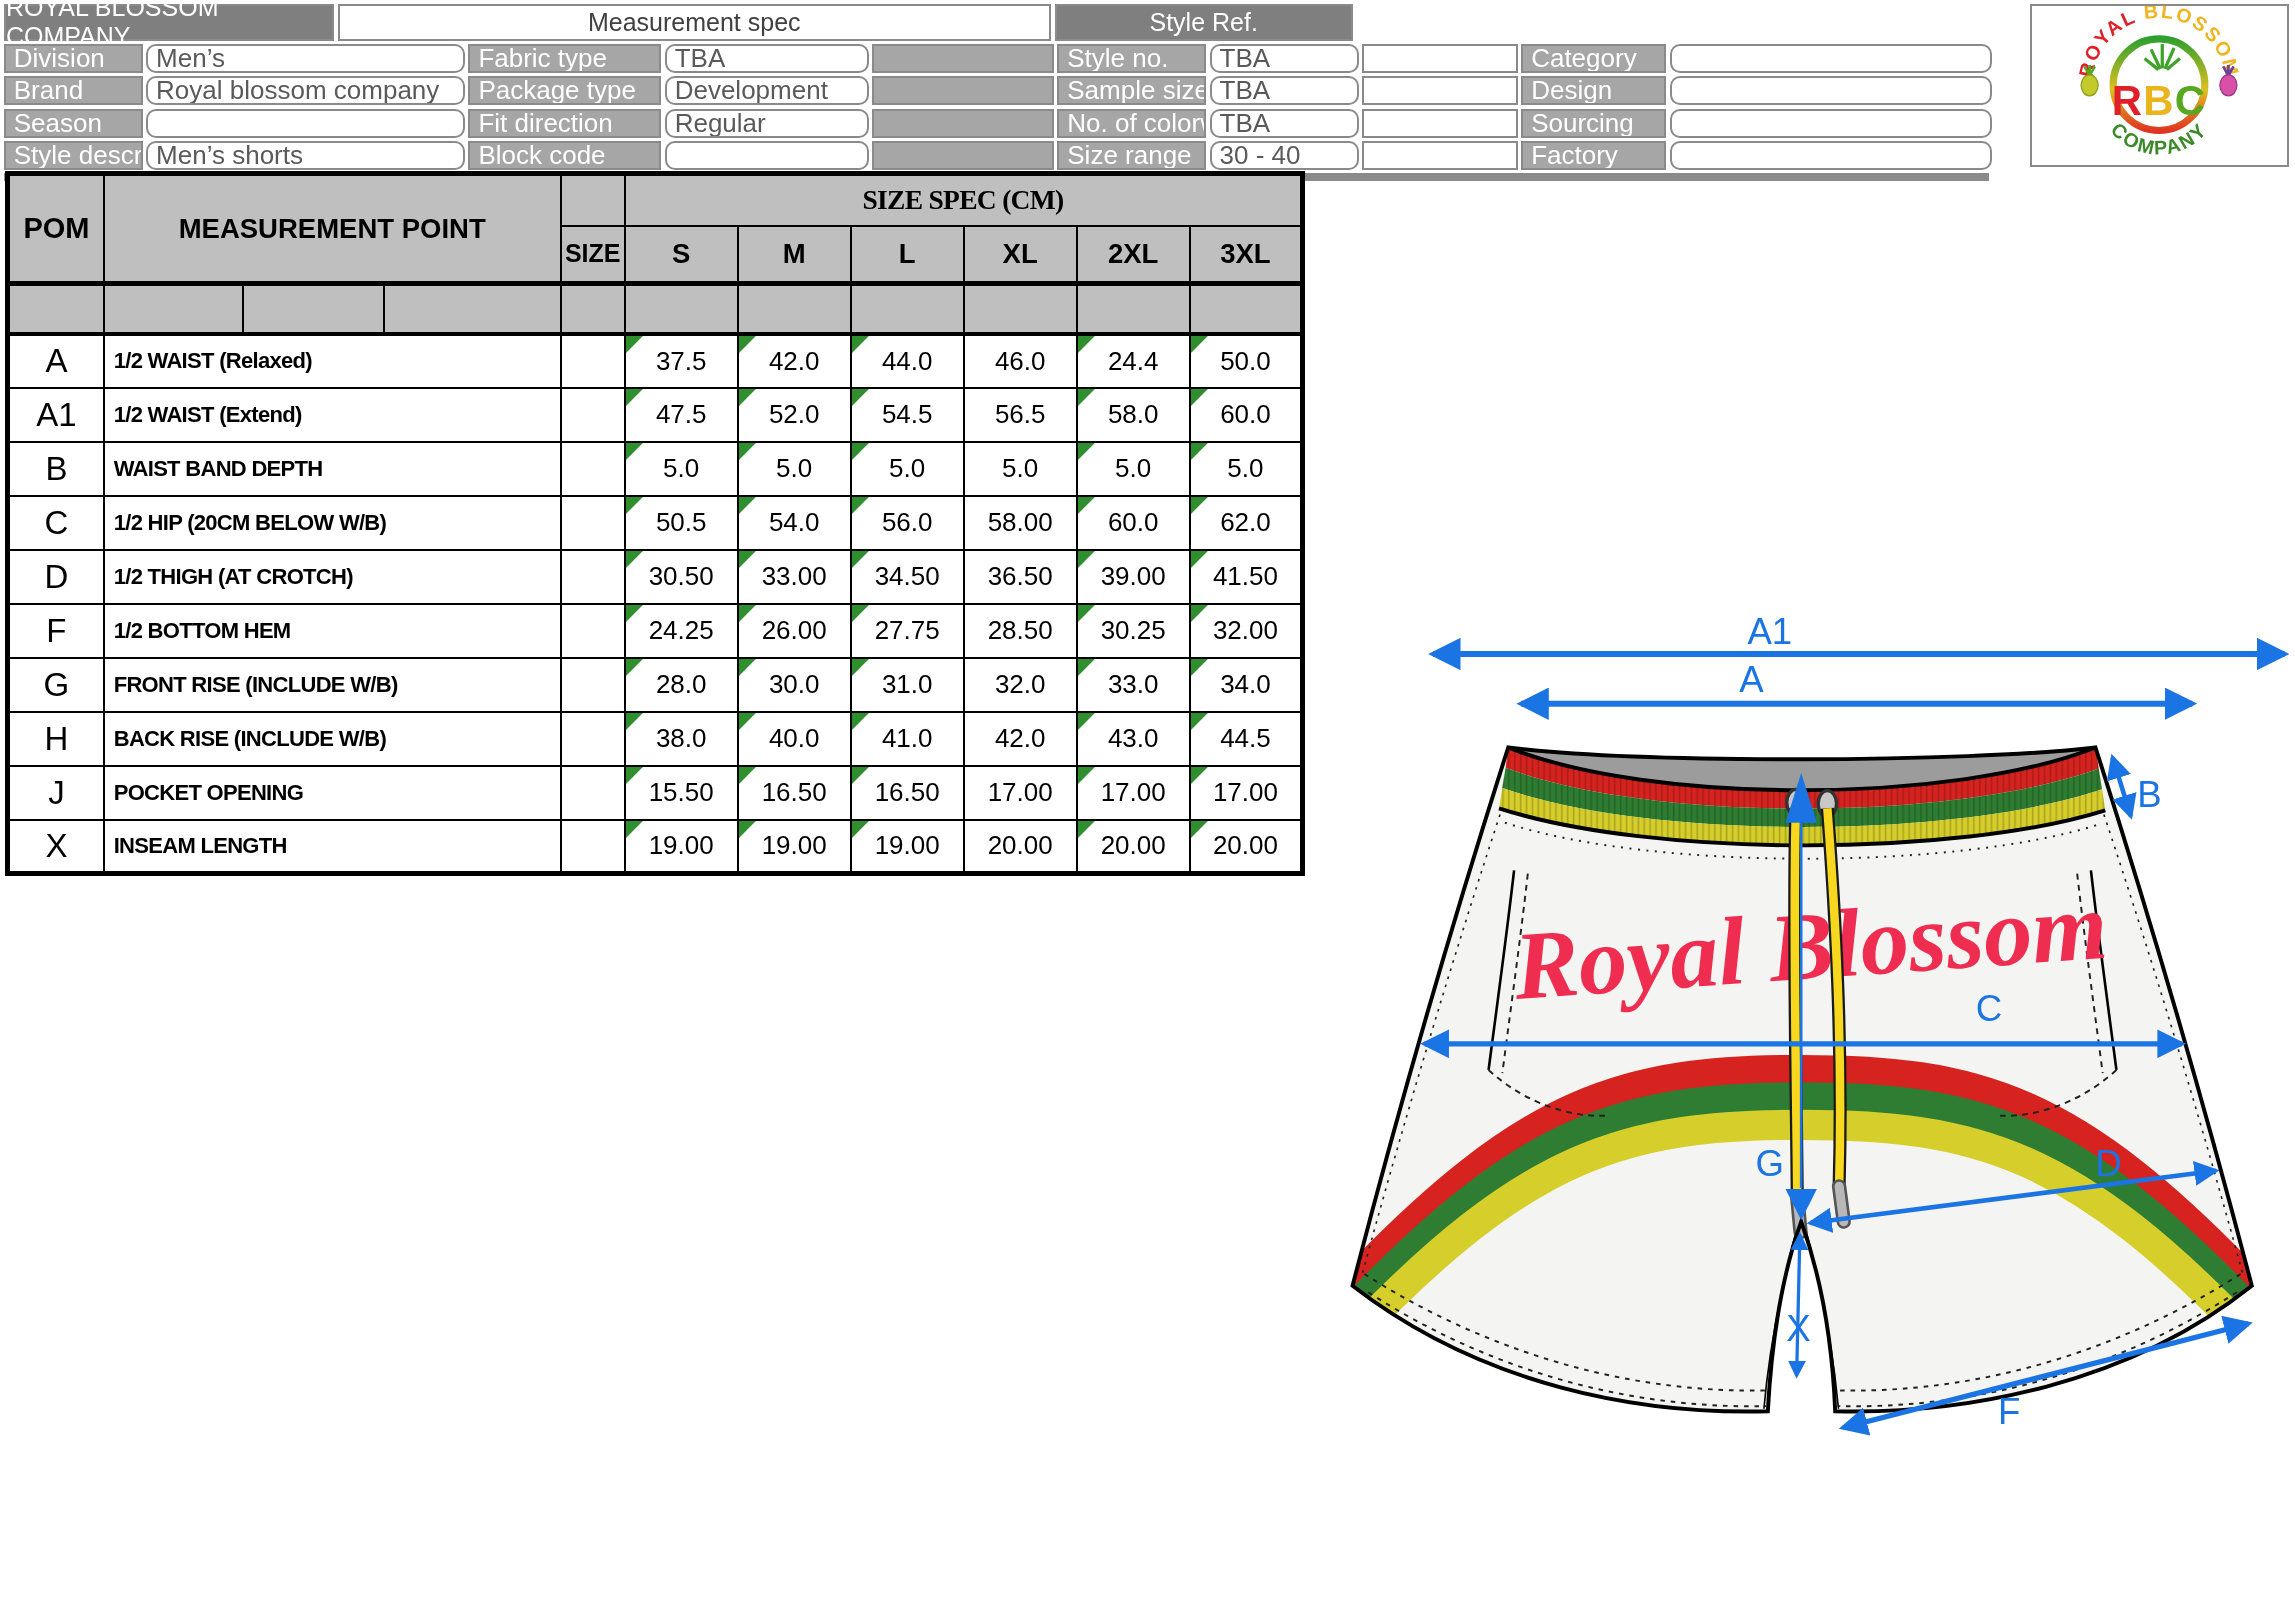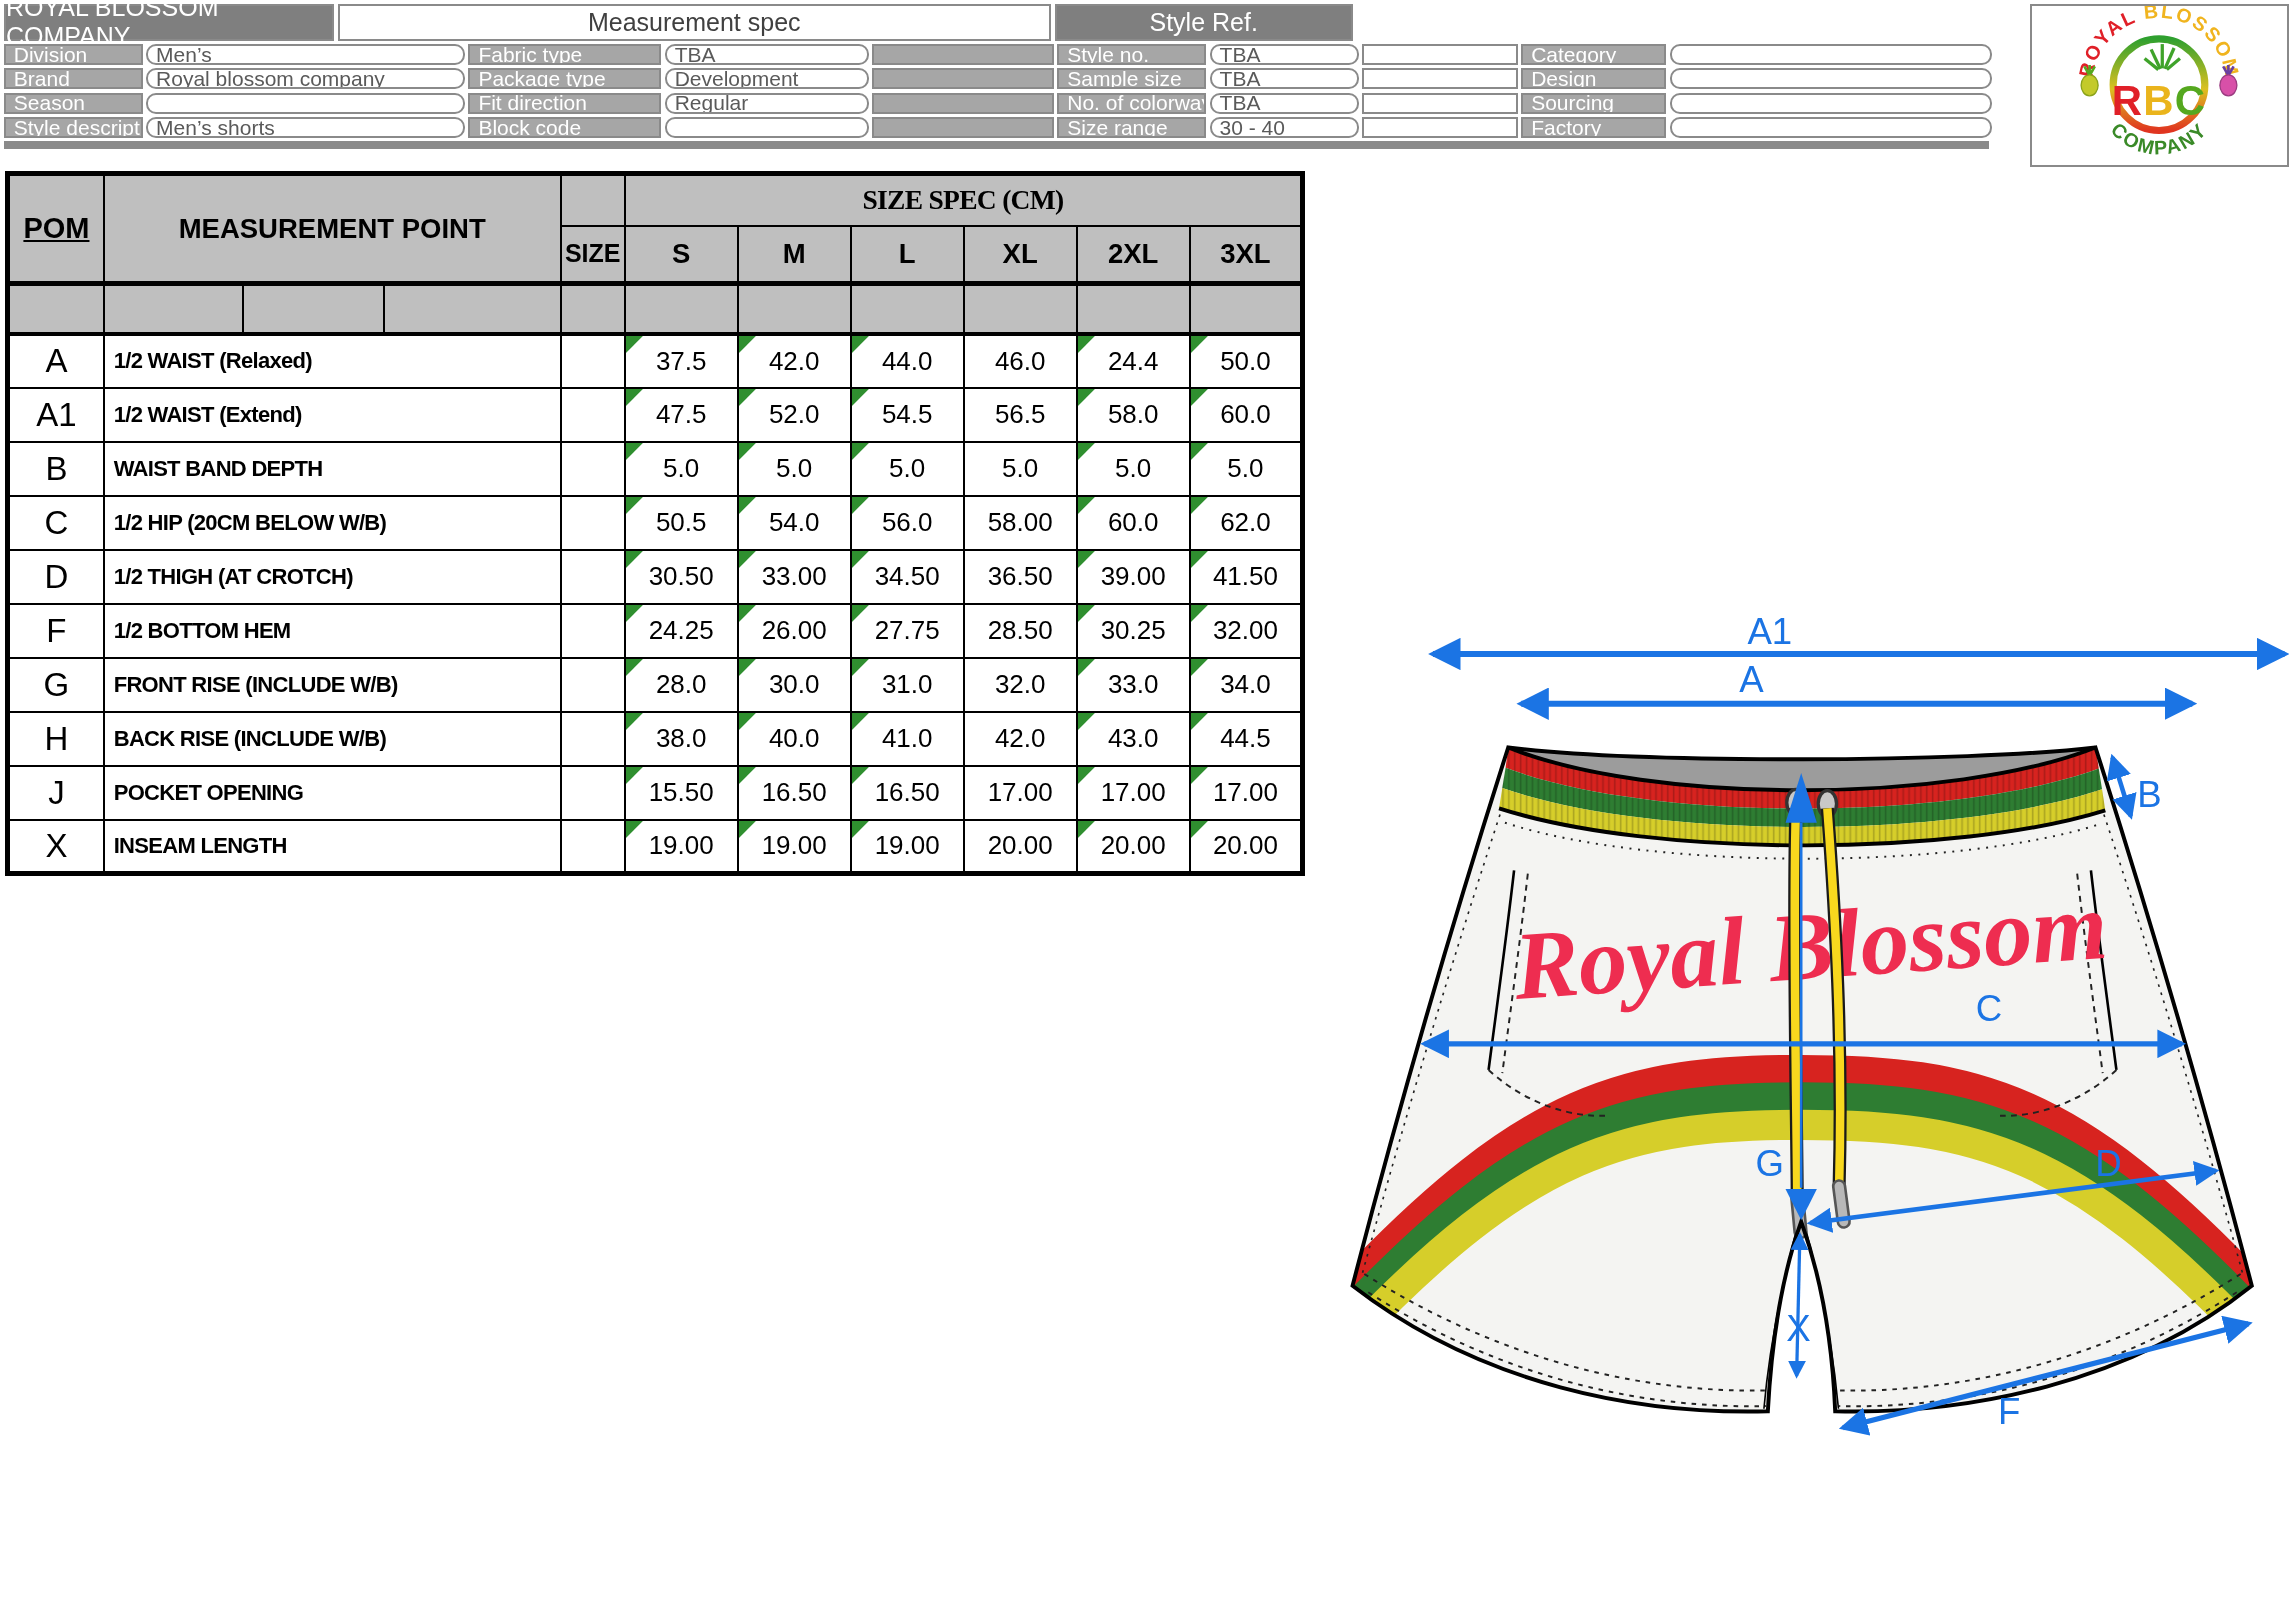--- a/index.html
+++ b/index.html
@@ -6,40 +6,40 @@
   html,body { margin:0; padding:0; }
   body { width:2295px; height:1623px; background:#fff; font-family:"Liberation Sans",sans-serif; position:relative; overflow:hidden; }
 
   
   .hdr { position:absolute; left:3.9px; top:3.9px; width:1985px; }
   .hdr-title { display:grid; grid-template-columns:330px 713px 298px 628px; gap:3.9px; }
   .tcell { height:37px; display:flex; align-items:center; justify-content:center; font-size:25px; border:2px solid #8a8a8a; }
   .t-gray { background:#7f7f7f; color:#fff; }
   .t-white { background:#fff; color:#404040; }
   .hdr-grid { margin-top:3.3px; display:grid; grid-template-columns:139px 319px 193px 204px 182px 149px 149px 156px 145px 322px; gap:3.3px; }
-  .hl,.hv,.hspacer-g,.hspacer-w { height:21px; display:flex; align-items:center; font-size:21px; padding:0 7.9px; border:2px solid #8a8a8a; overflow:hidden; white-space:nowrap; }
+  .hl,.hv,.hspacer-g,.hspacer-w { height:29px; display:flex; align-items:center; font-size:26px; padding:0 7.9px; border:2px solid #8a8a8a; overflow:hidden; white-space:nowrap; }
   .hl { background:#a6a6a6; color:#fff; }
   .hv { background:#fff; color:#5a5a5a;border-radius:10px; }
   .hspacer-g { background:#a6a6a6; }
   .hspacer-w { background:#fff; }
   .hdr-bar { margin-top:2.6px; height:8.5px; background:#8a8a8a; }
 
   
   .logo-box { position:absolute; left:2030px; top:3.9px; width:259px; height:163px; border:2.6px solid #8a8a8a; background:#fff; }
 
   
   .spec { position:absolute; left:5.2px; top:171px; }
   table { border-collapse:collapse; table-layout:fixed; width:1291px; border:5.9px solid #000; }
   td,th { border:2.6px solid #000; padding:0; font-weight:400; }
   th { background:#bfbfbf; color:#000; }
   .h-row1 th { height:52px; }
   .h-row2 th { height:58px; }
   .h-empty td { height:50px; background:#bfbfbf; }
   .h-row2 th, .h-row1 th { font-weight:700; }
-  .th-pom { font-size:29px;text-decoration:underline; }
+  .th-pom { font-size:29px; }
   .th-mp { font-size:27.5px; }
   .th-spec { font-size:27.5px; letter-spacing:-0.7px;font-family:Liberation Serif, serif; }
   .th-size { font-size:25px;margin-left:48px; }
   .th-sz { font-size:27.5px; }
   .h-row2 { border-bottom:5.2px solid #000; }
   .h-empty { border-bottom:4.6px solid #000; }
   tr.data td { height:54px; background:#fff; }
   td.pom { font-size:33px; text-align:center; }
   td.mp { font-size:22px; font-weight:700; letter-spacing:-0.7px; padding-left:9px; }
   td.szblank { background:#fff; }

